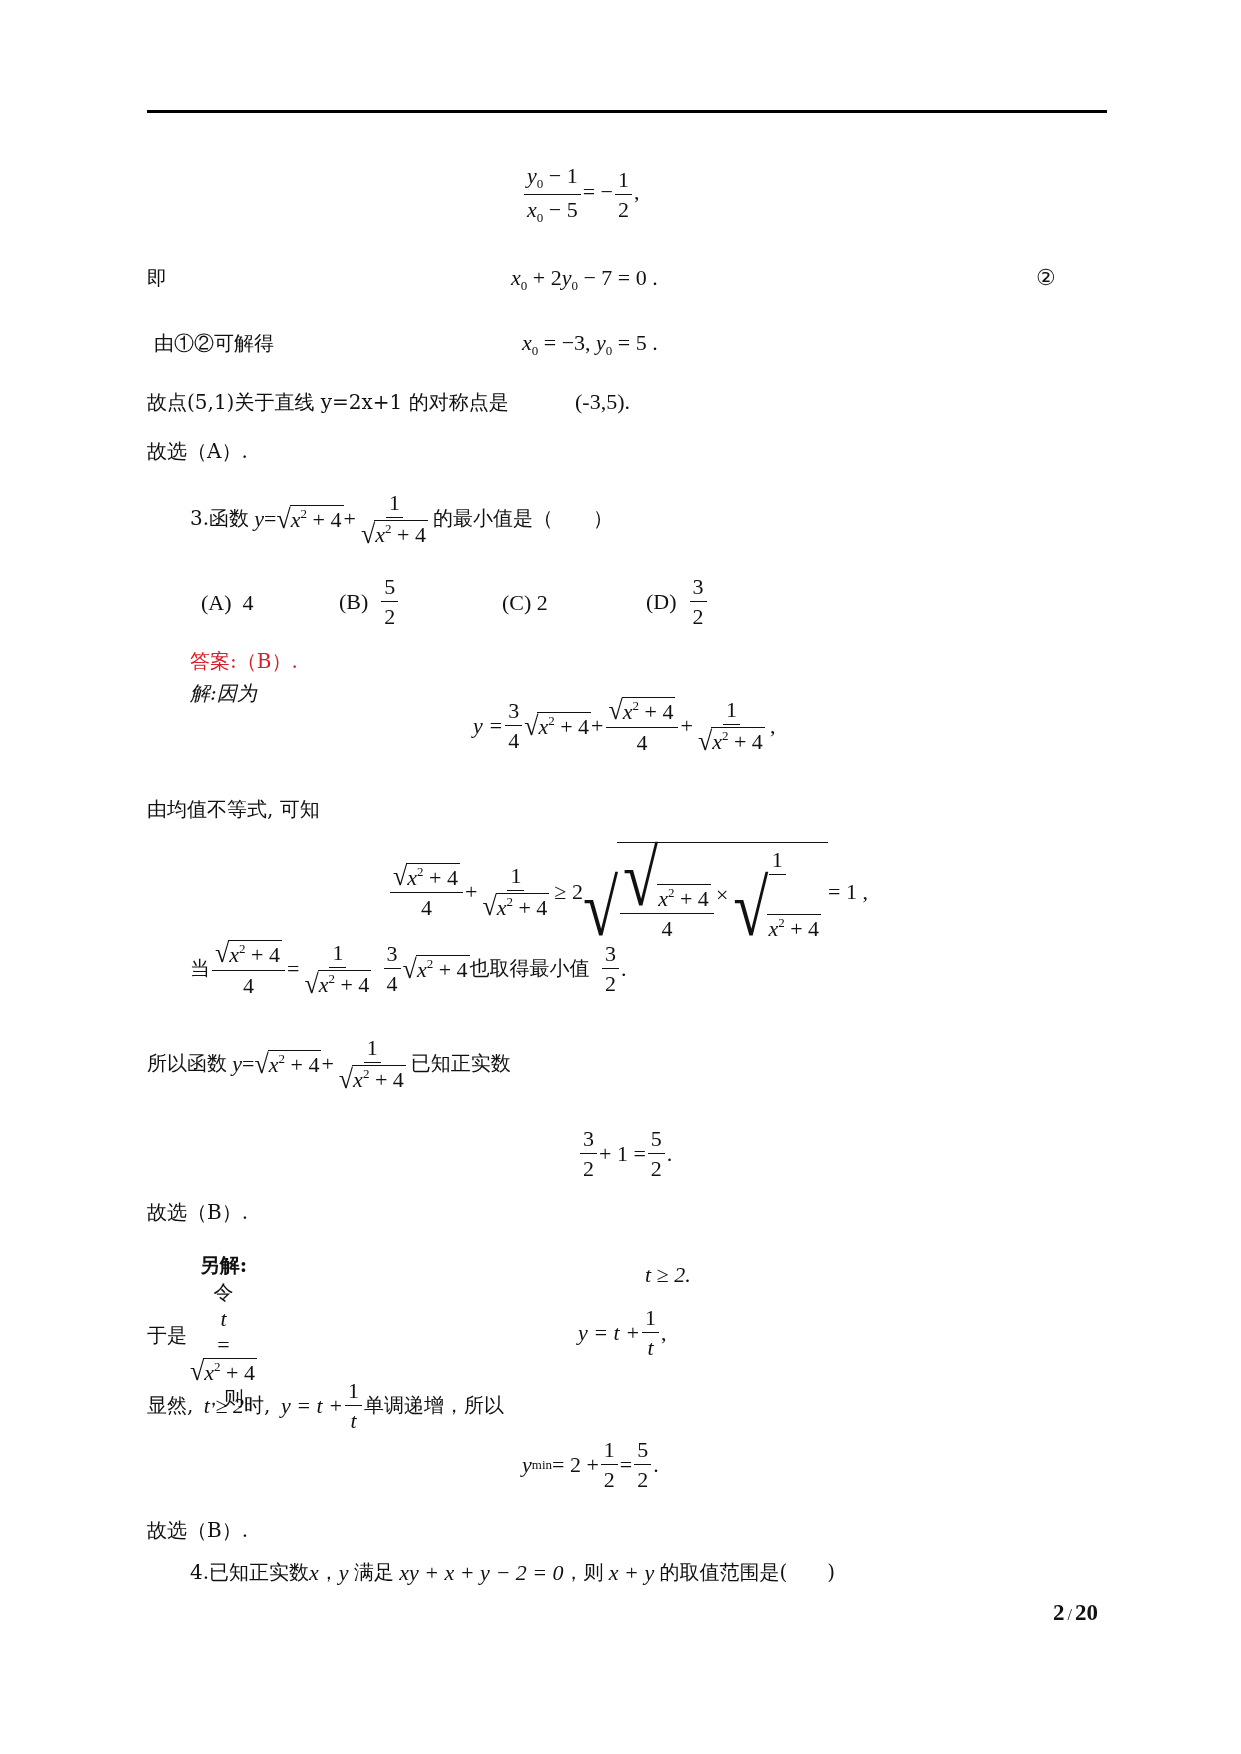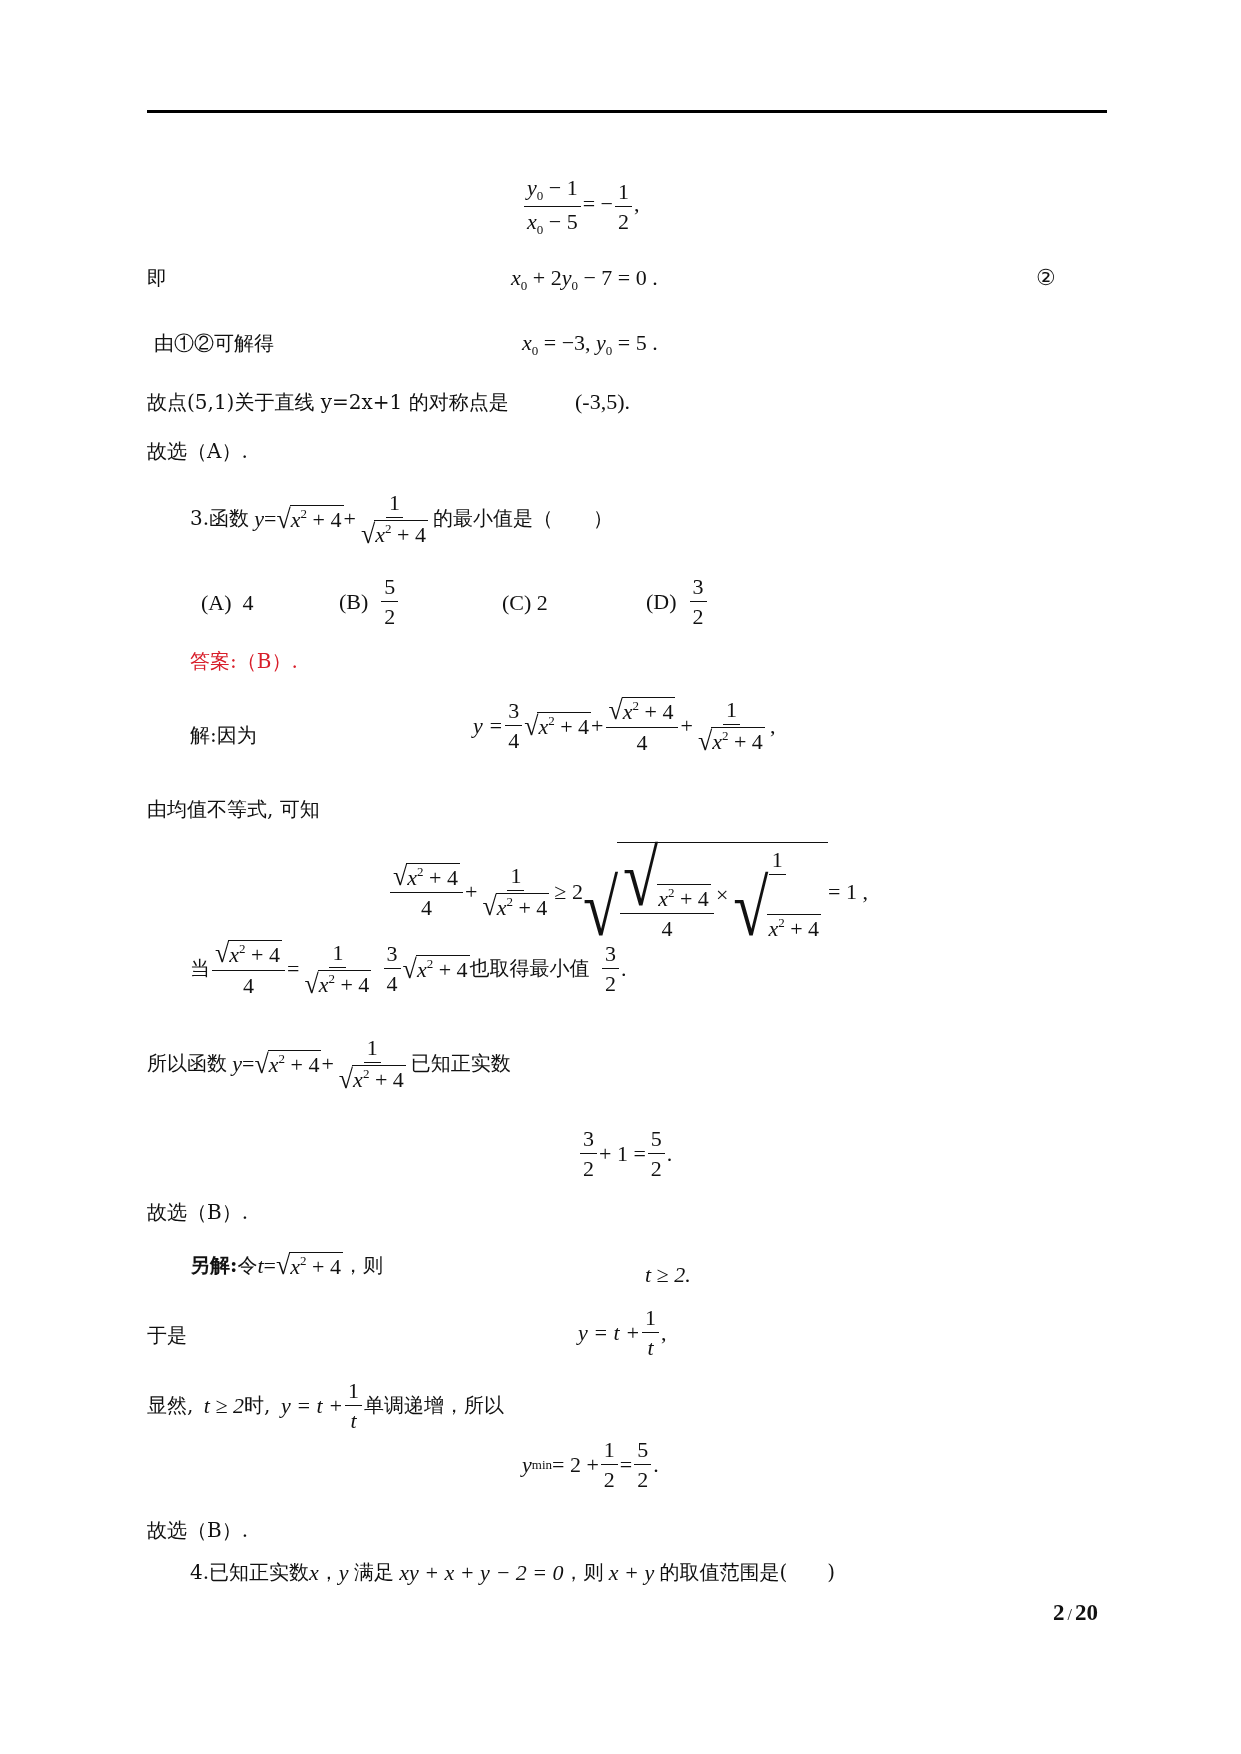--- a/index.html
+++ b/index.html
@@ -26,21 +26,21 @@
   .bigsqrt .rad { font-size: 64px; transform: scaleY(1.25); }
   .pagenum { font-weight: bold; font-size: 23px; }
   .pagenum .slash { font-weight: normal; font-size: 16px; margin: 0 3px; }
   .line { display: flex; align-items: center; }
 </style>
 </head>
 <body>
 
 <div class="hr"></div>
 
-<div class="abs m" style="left:522px; top:163px;margin-top:12px;">
+<div class="abs m" style="left:522px; top:163px;">
   <span class="frac">
     <span class="num"><span class="i">y</span><span class="sub">0</span><span> − 1</span></span>
     <span class="den"><span class="i">x</span><span class="sub">0</span><span> − 5</span></span>
   </span><span>= −</span><span class="frac">
       <span class="num">1</span>
       <span class="den">2</span>
     </span><span>,</span>
 </div>
 
 <div class="abs cn" style="left:147px; top:265px;">即</div>
@@ -82,21 +82,21 @@
       <span class="den">2</span>
     </span></div>
 <div class="abs m" style="left:502px; top:590px;"><span>(C)</span>&nbsp;<span>2</span></div>
 <div class="abs m line" style="left:646px; top:574px;"><span>(D)</span>&nbsp;&nbsp;<span class="frac">
       <span class="num">3</span>
       <span class="den">2</span>
     </span></div>
 
 <div class="abs cn red" style="left:190px; top:648px;">答案:（B）.</div>
 
-<div class="abs cn" style="left:190px; top:722px;">解:因为</div>
+<div class="abs cn" style="left:190px; top:680px;font-style:italic;">解:因为</div>
 <div class="abs line m" style="left:473px; top:697px;">
   <span class="i">y = </span>
   <span class="frac">
       <span class="num">3</span>
       <span class="den">4</span>
     </span>
   <span class="sqrt">
       <span class="rad">√</span>
       <span class="under"><span class="i">x</span><span class="sup">2</span><span> + 4</span></span>
     </span>
@@ -219,21 +219,21 @@
     <span> + 1 = </span>
     <span class="frac">
       <span class="num">5</span>
       <span class="den">2</span>
     </span>
     <span>.</span>
 </div>
 
 <div class="abs cn" style="left:147px; top:1199px;">故选（B）.</div>
 
-<div class="abs line" style="left:190px; top:1252px;">
+<div class="abs line" style="left:190px; top:1252px;flex-direction:column;">
   <span class="cn bold">另解:</span>
     <span class="cn">令</span>
     <span class="m i">t</span>
     <span class="m"> = </span>
   <span class="sqrt m">
       <span class="rad">√</span>
       <span class="under"><span class="i">x</span><span class="sup">2</span><span> + 4</span></span>
     </span>
   <span class="cn">，则</span>
 </div>

